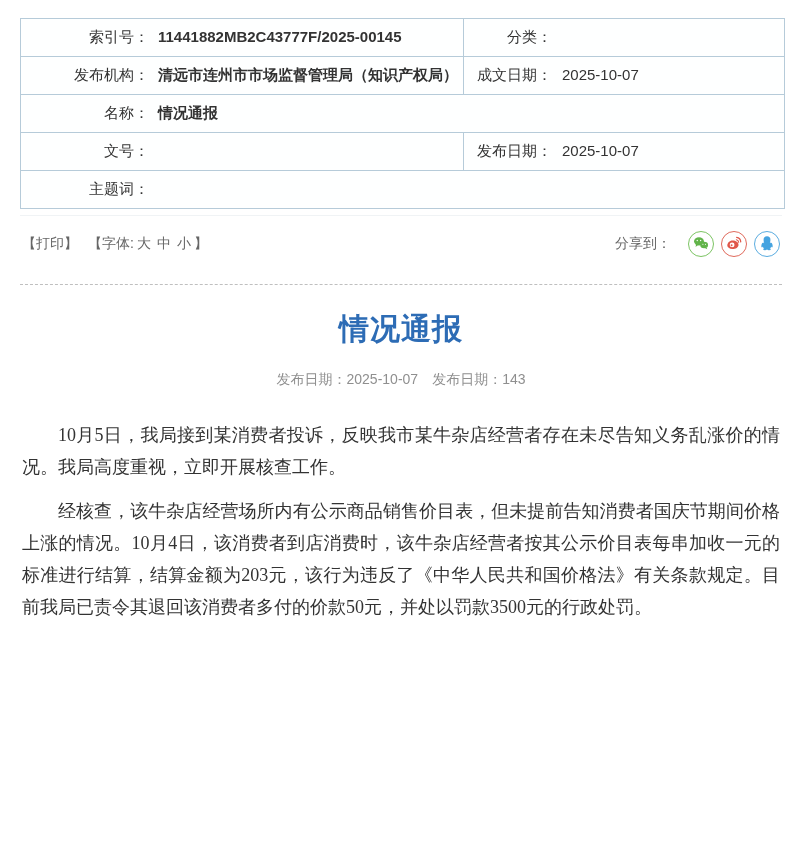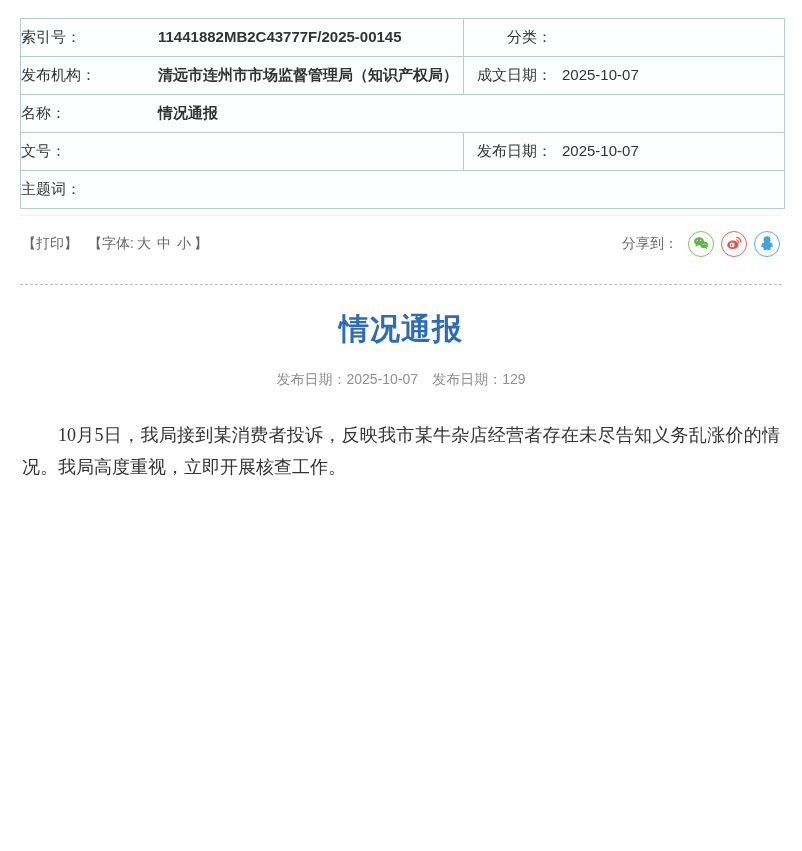--- a/index.html
+++ b/index.html
@@ -10,37 +10,37 @@
   
   table.info-table{
     margin:18px 20px 0;width:762px;border-collapse:collapse;table-layout:fixed;
     font-size:15px;color:#333;background:#feffff;
   }
   table.info-table td{
     border:1px solid #b6cbd9;height:37px;padding:0;vertical-align:middle;white-space:nowrap;overflow:hidden;
   }
   td.cell-left{width:442px;}
   td.cell-right{width:320px;}
-  .lbl{display:inline-block;width:128px;color:#333;font-family:Liberation Mono, monospace;}
+  .lbl{display:inline-block;width:128px;text-align:right;color:#333;font-family:Liberation Mono, monospace;}
   .val{margin-left:9px;color:#333;font-weight:bold;}
   .lbl-r{display:inline-block;width:88px;text-align:right;color:#333;}
   .val-r{margin-left:10px;color:#333;}
   
   .thin-line{margin:6px 20px 0;border-top:1px solid #f0f3f5;height:0;}
   
   .toolbar{
     margin:14px 22px 0;height:28px;display:flex;justify-content:space-between;
     font-size:14px;color:#666;
   }
   .tool-left{display:flex;align-items:center;gap:10px;}
   .print-btn{cursor:pointer;color:#666;}
   .font-group{color:#666;}
   .font-opt{cursor:pointer;margin:0 3px;color:#666;}
   .share{display:flex;align-items:center;gap:7px;color:#666;}
-  .share-label{margin-right:3px;}
+  .share-label{margin-right:10px;}
   .icon-circle{
     width:26px;height:26px;border-radius:50%;background:#fff;box-sizing:border-box;
     display:flex;align-items:center;justify-content:center;cursor:pointer;
   }
   .ring-wechat{border:1px solid #7cc463;}
   .ring-weibo{border:1px solid #e06a5c;}
   .ring-qq{border:1px solid #5aace0;}
   
   .divider-dashed{margin:26px 20px 0;border-top:1px dashed #bfbfbf;height:0;}
   
@@ -152,18 +152,19 @@
       </span>
     </span>
   </div>
 </div>
 
 <div class="divider-dashed"></div>
 
 <div class="article-title">情况通报</div>
 
 <div class="article-meta">
-  <span>发布日期：</span><span>2025-10-07</span><span class="meta-gap"></span><span>发布日期：</span><span>129</span>
+  <span>发布日期：</span><span>2025-10-07</span><span class="meta-gap"></span><span>发布日期：</span><span>143</span>
 </div>
 
 <div class="article-body">
   <p>10月5日，我局接到某消费者投诉，反映我市某牛杂店经营者存在未尽告知义务乱涨价的情况。我局高度重视，立即开展核查工作。</p>
+  <p>经核查，该牛杂店经营场所内有公示商品销售价目表，但未提前告知消费者国庆节期间价格上涨的情况。10月4日，该消费者到店消费时，该牛杂店经营者按其公示价目表每串加收一元的标准进行结算，结算金额为203元，该行为违反了《中华人民共和国价格法》有关条款规定。目前我局已责令其退回该消费者多付的价款50元，并处以罚款3500元的行政处罚。</p>
 </div>
 
 </body></html>

